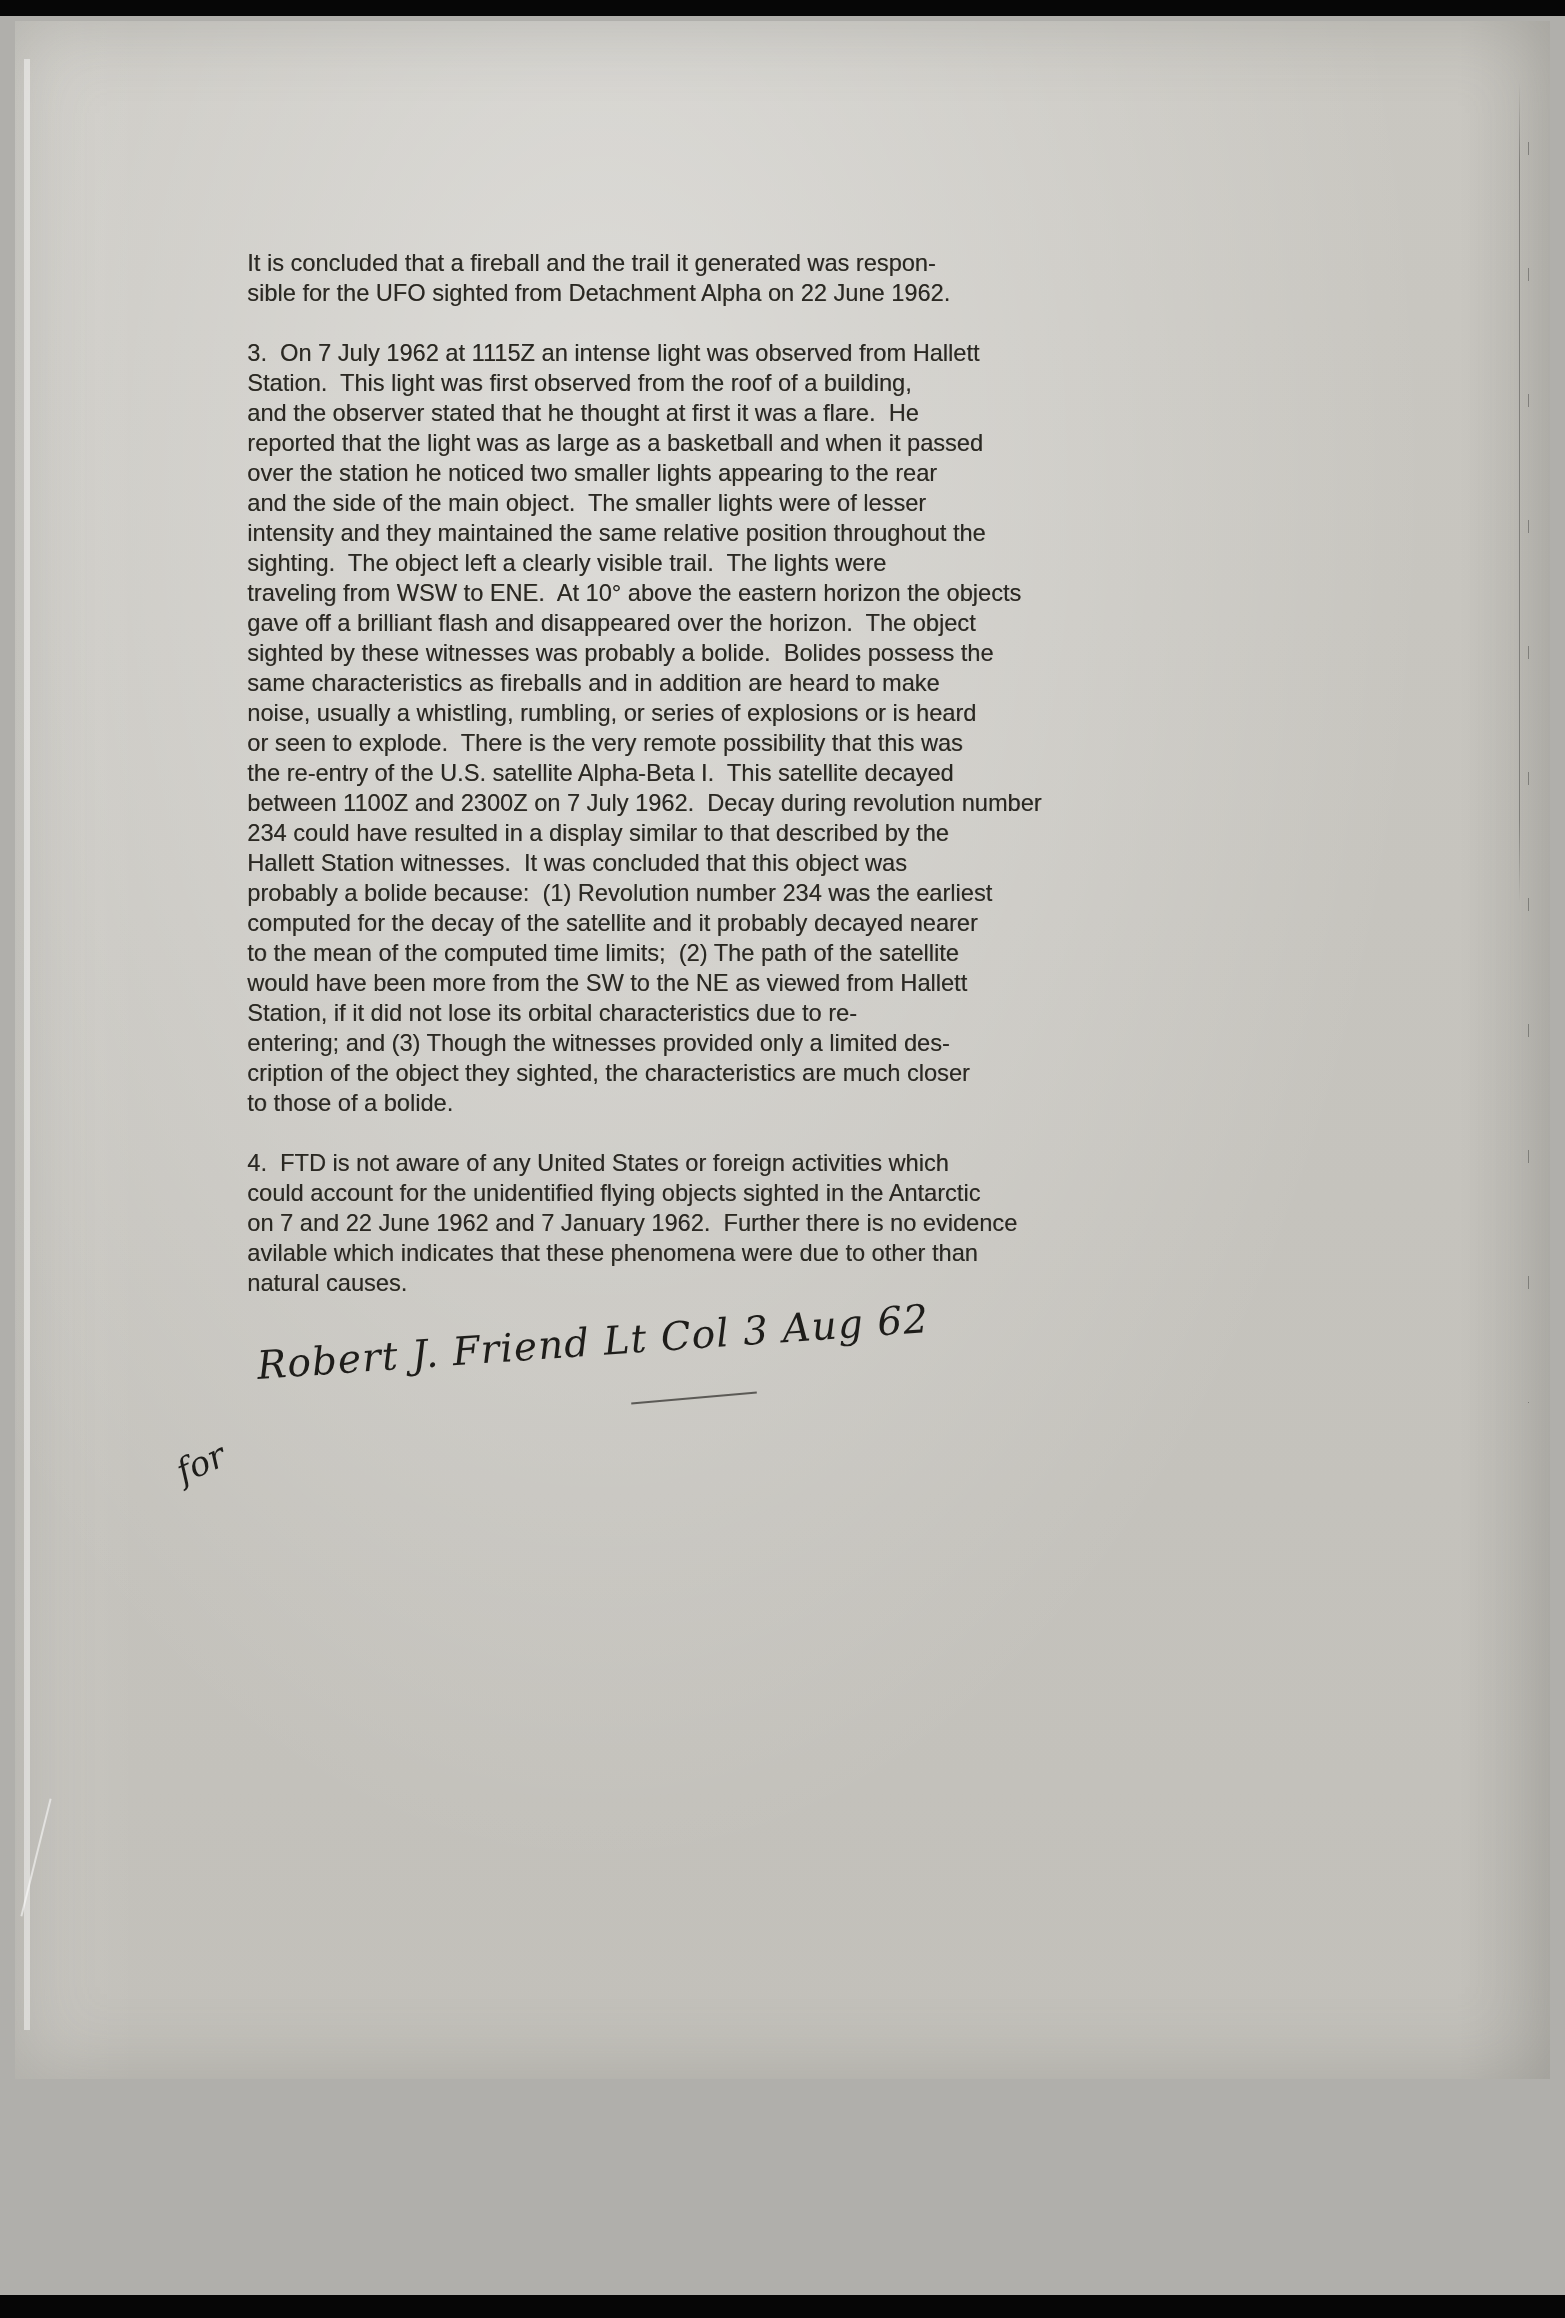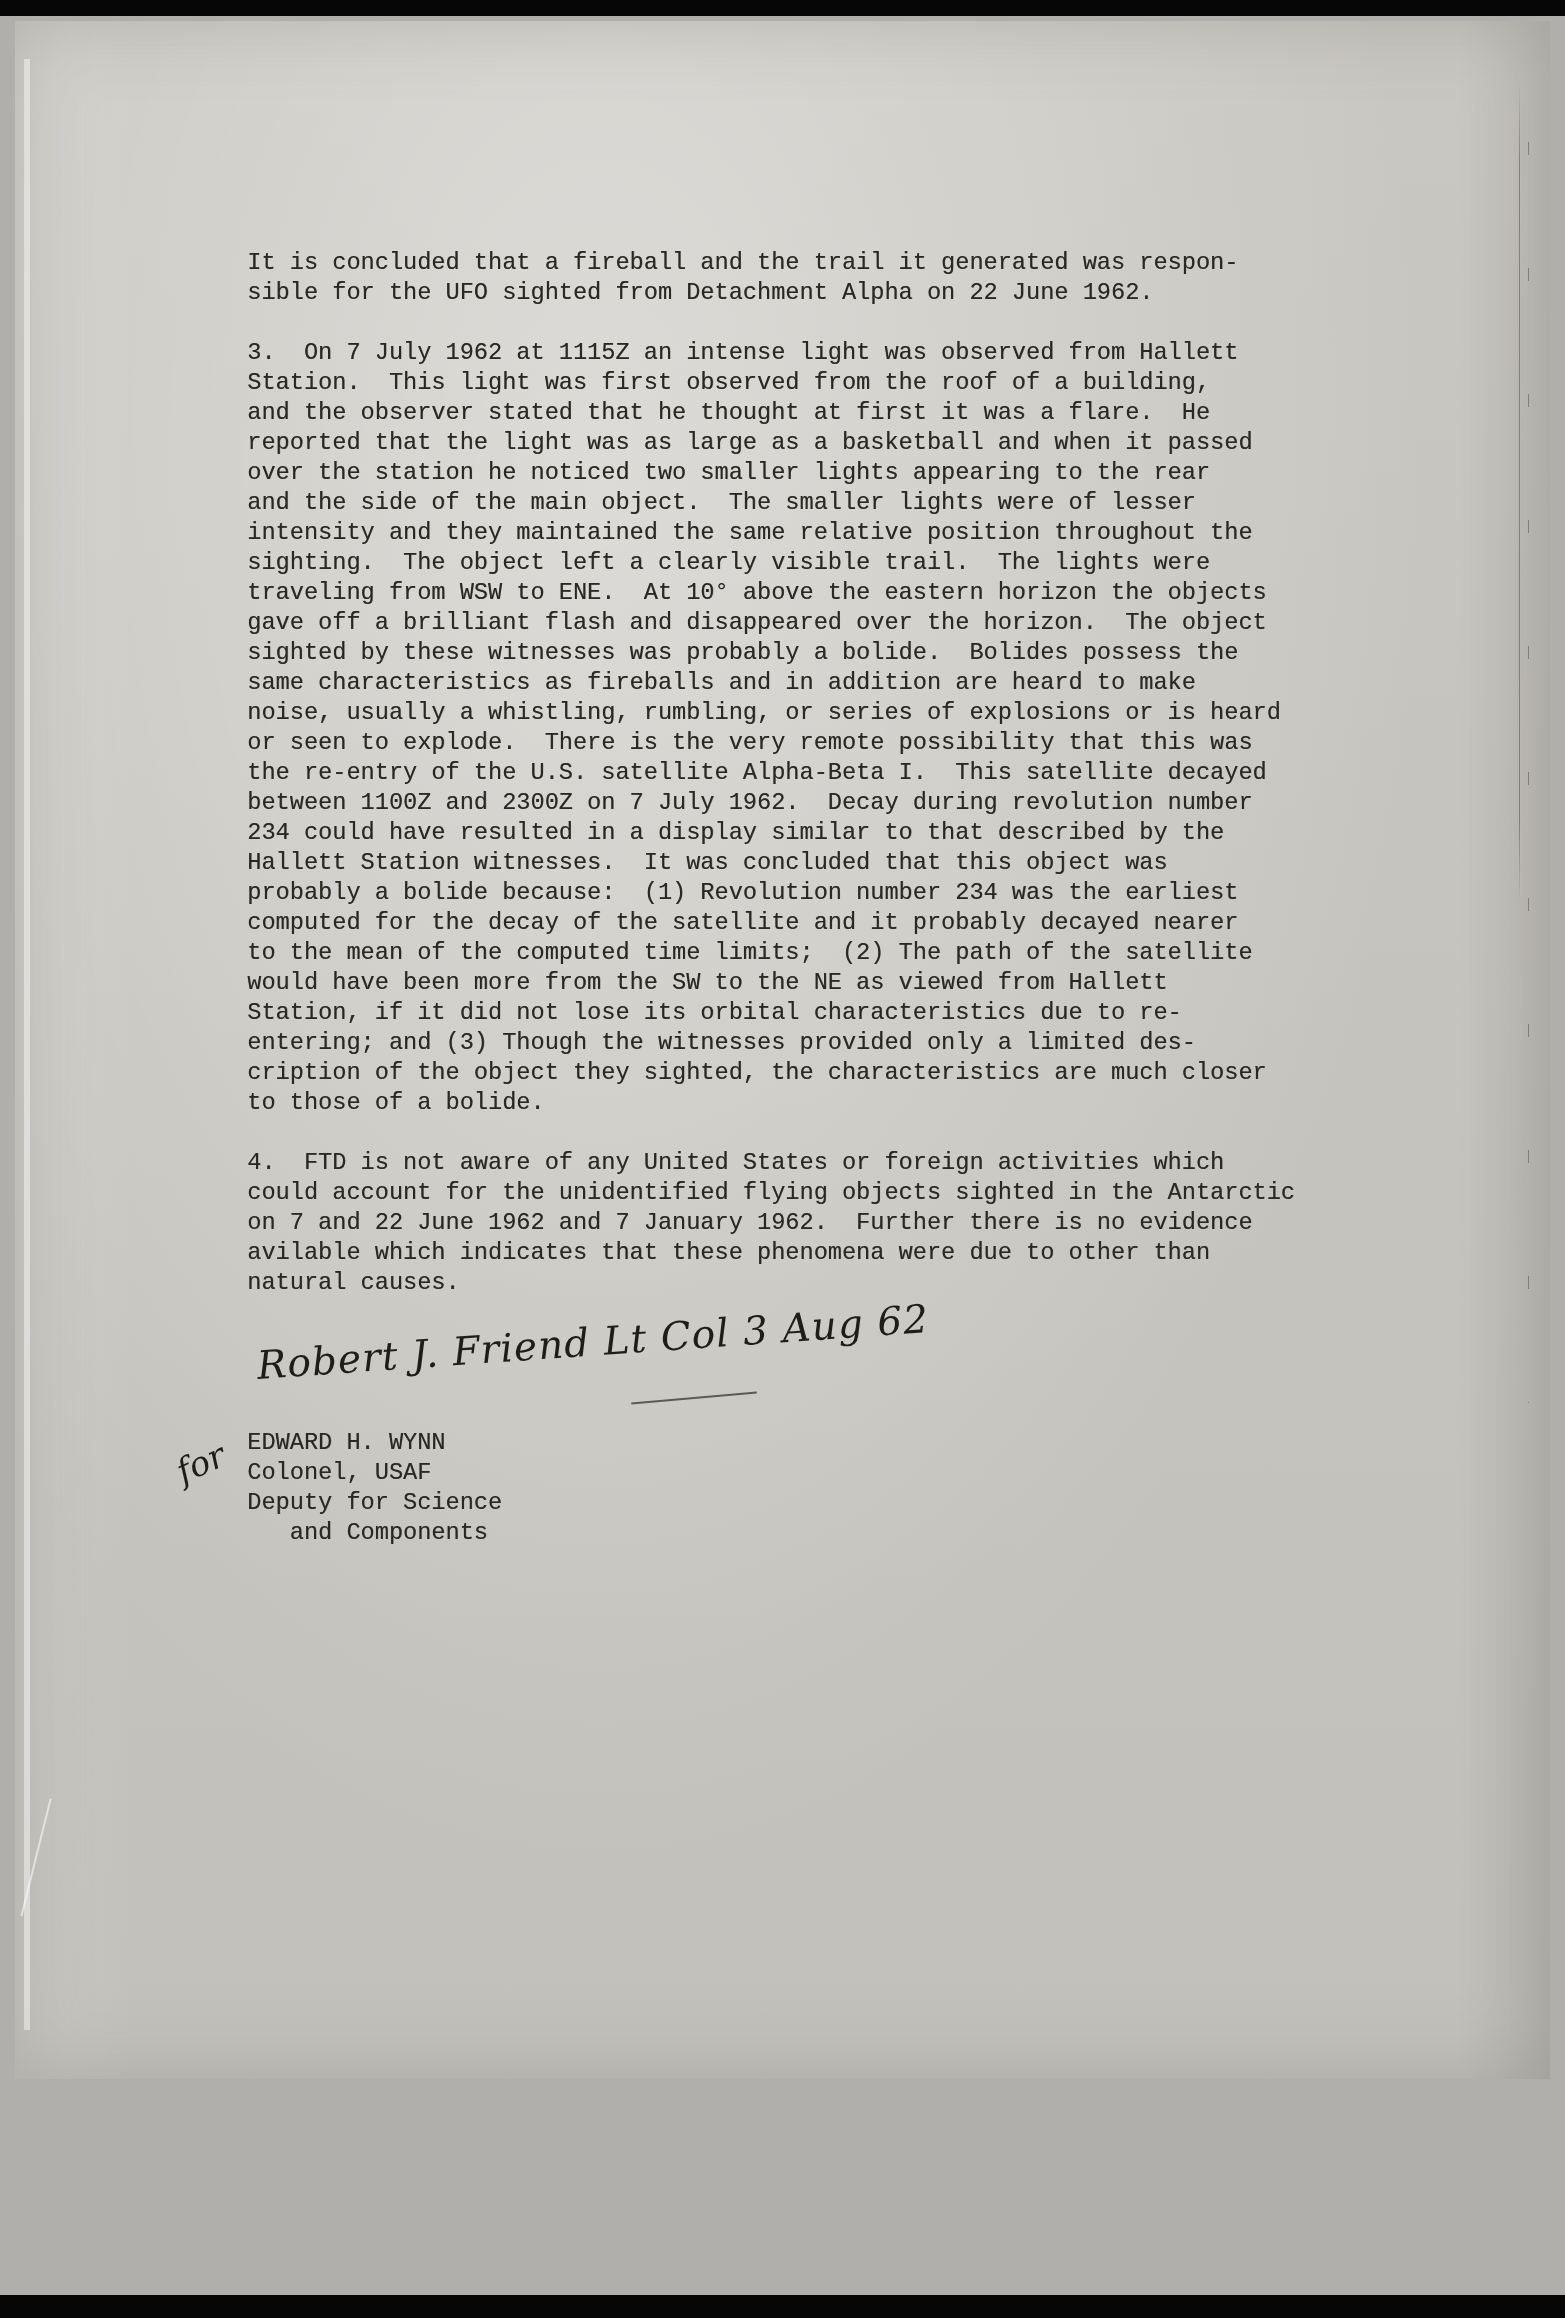--- a/index.html
+++ b/index.html
@@ -71,21 +71,21 @@
     transform: rotate(14deg);
   }
 
   .text-block {
     position: absolute;
     left: 232px;
     top: 227px;
     width: 1091px;
   }
   .typed {
-    font-family: Liberation Mono, monospace;
+    font-family: Liberation Sans, sans-serif;
     font-size: 23.6px;
     line-height: 30px;
     color: #2a2822;
     white-space: pre-wrap;
     margin: 0 0 30px 0;
     text-shadow: 0.3px 0.3px 0 rgba(42,40,34,0.45);
   }
   .commander {
     margin-bottom: 0;
     letter-spacing: 0.5px;
@@ -181,22 +181,18 @@
 could account for the unidentified flying objects sighted in the Antarctic
 on 7 and 22 June 1962 and 7 January 1962.  Further there is no evidence
 avilable which indicates that these phenomena were due to other than
 natural causes.</p>
 
 
     <div class="sig-area">
       <div class="sig-script">Robert J. Friend  Lt Col  3 Aug 62</div>
       <div class="sig-underline"></div>
       <div class="sig-for">for</div>
-      <p class="typed sig-typed">EDWARD H. WYNN
-Colonel, USAF
-Deputy for Science
-   and Components</p>
     </div>
   </div>
 </div>
 
 <div class="bar bottom"></div>
 
 
 </body></html>

